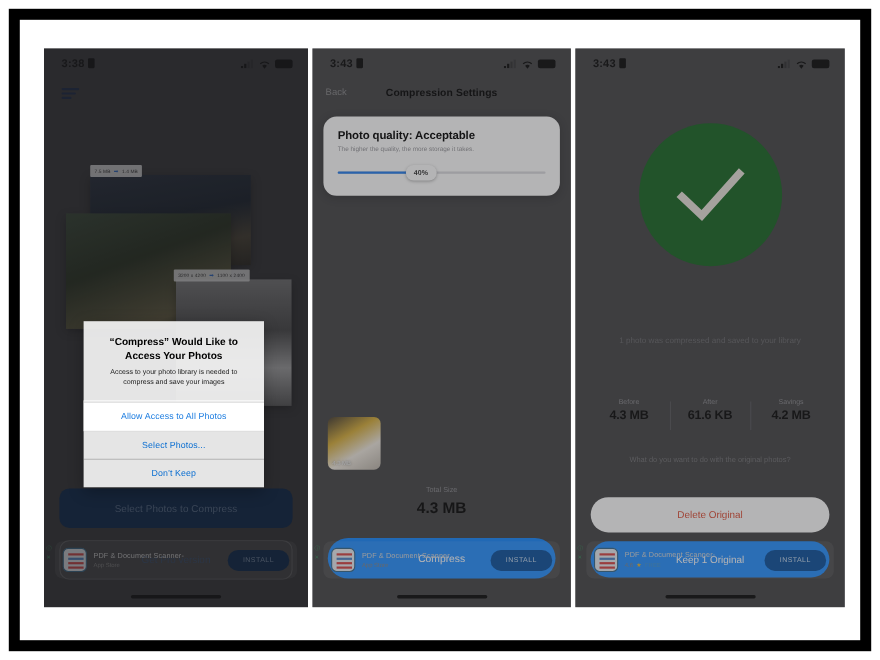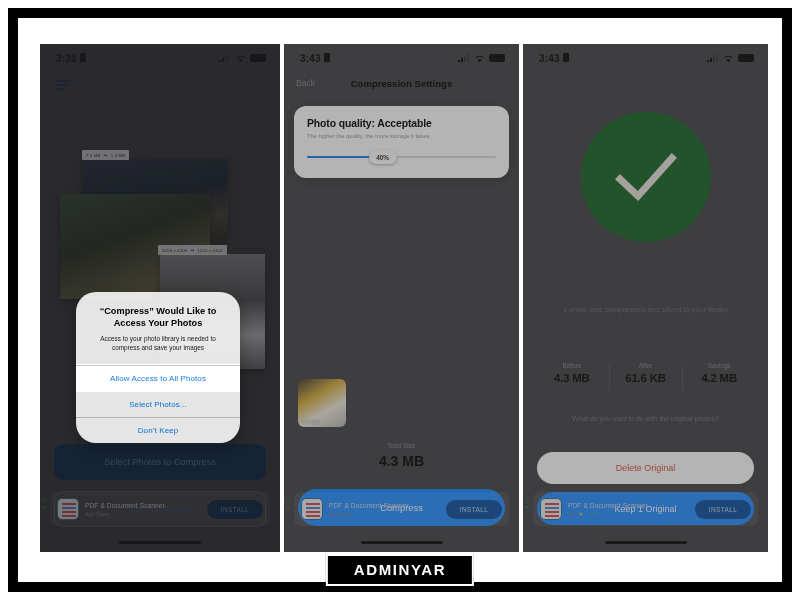--- a/index.html
+++ b/index.html
@@ -133,21 +133,21 @@
   .tag-a { left: 42px; top: 11px; }
   .tag-c { left: 118px; top: 106px; }
   .tag-arrow { color: #2f6fd0; font-size: 5px; }
 
   
   .alert {
     position: absolute;
     left: 36px; top: 248px;
     width: 164px;
     background: rgba(243,243,243,0.93);
-    border-radius: 20px;
+    border-radius: 0;
     overflow: hidden;
     box-shadow: 0 4px 14px rgba(0,0,0,0.3);
   }
   .alert-body {
     padding: 13px 13px 12px;
     text-align: center;
   }
   .alert-title {
     font-size: 9.2px; font-weight: bold;
     color: #000; line-height: 1.35;
@@ -658,16 +658,13 @@
           </div>
         </div>
         <div class="ad-install bright">INSTALL</div>
       </div>
       <div class="home-indicator"></div>
       <div class="dim-light"></div>
     </div>
 
   </div>
 
-  <div class="watermark">
-    <span>ADMINYAR</span>
-  </div>
 </div>
 
 </body></html>

